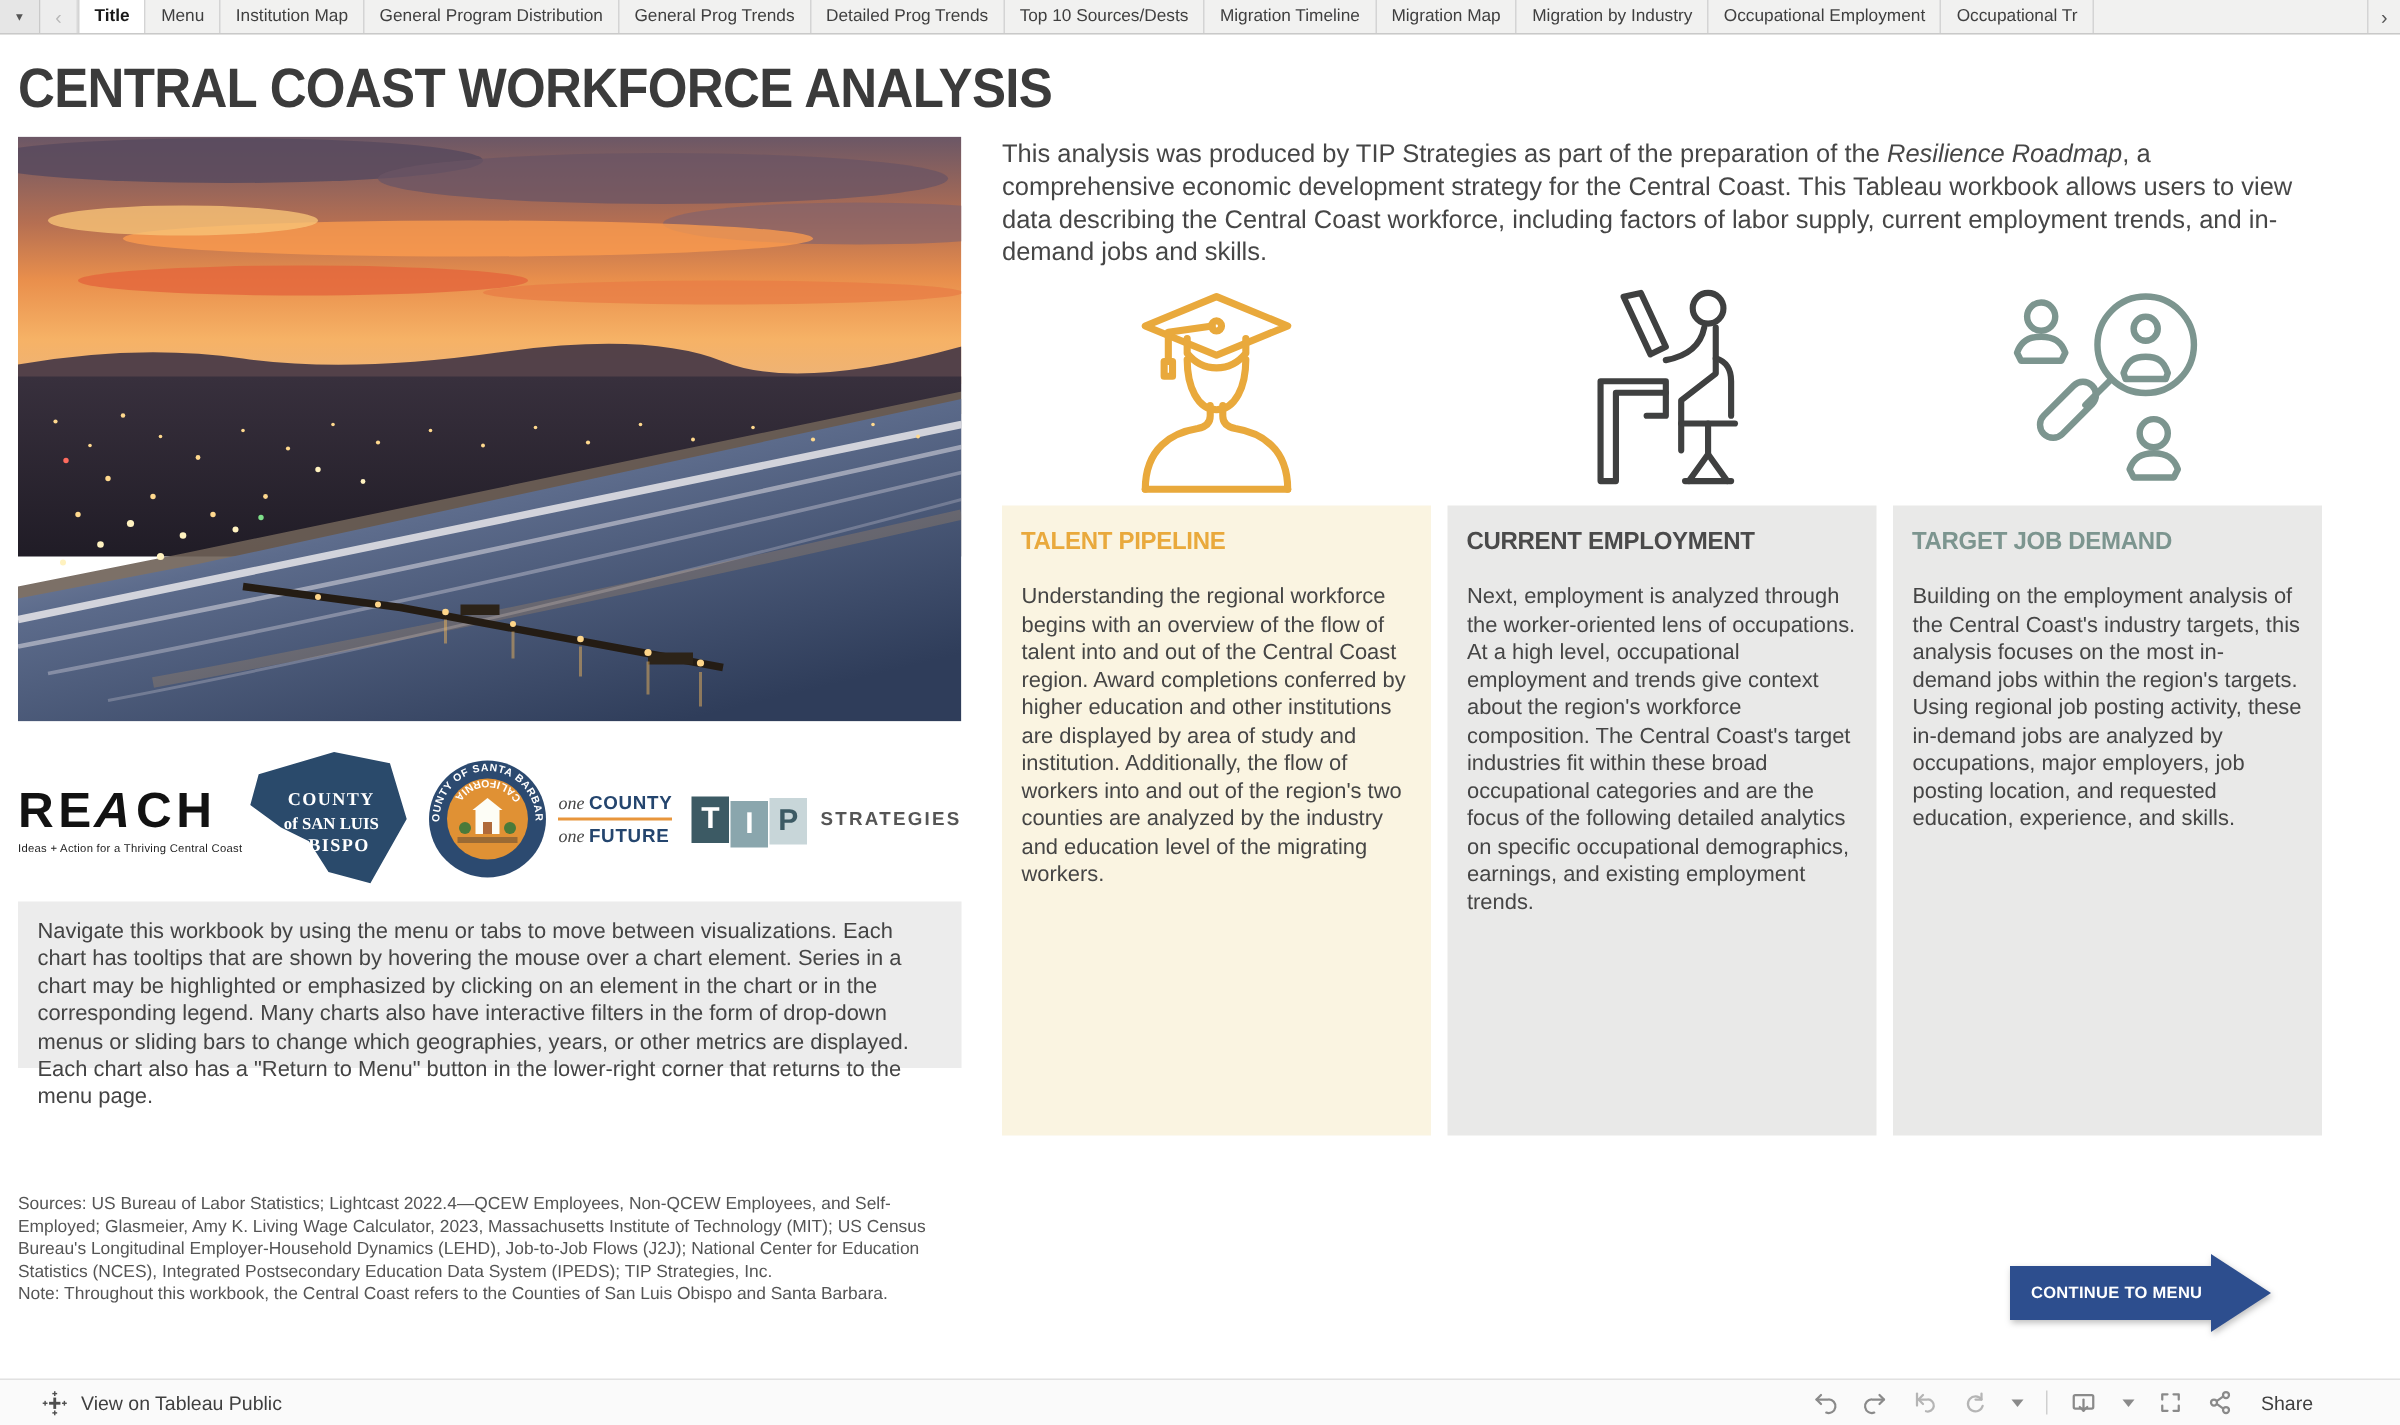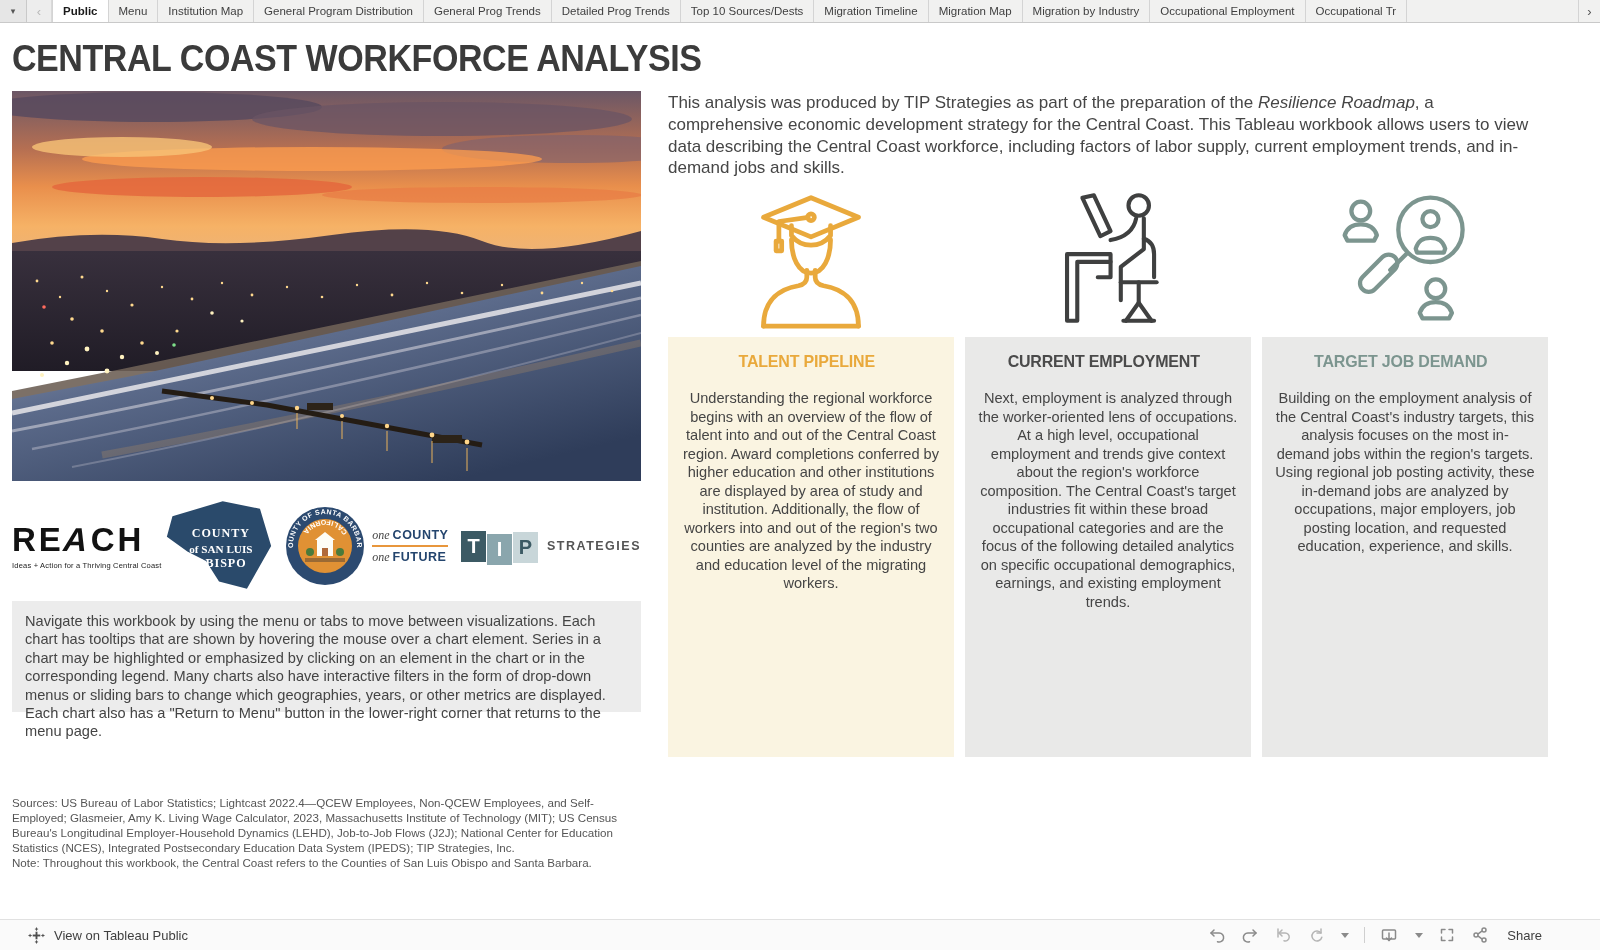--- a/index.html
+++ b/index.html
@@ -86,21 +86,21 @@
   .sources .note { margin-top:0px; }
 
   
   .intro { position:absolute; left:668px; top:92px; width:880px; font-size:17px; line-height:1.28; color:#464646; }
   .intro em { font-style:italic; }
 
   
   .cols { position:absolute; left:668px; top:176px; width:882px; display:flex; gap:11px; }
   .col { width:286px; display:flex; flex-direction:column; }
   .icon-zone { height:161px; display:flex; align-items:flex-end; justify-content:center; padding-bottom:8px; }
-  .panel { height:420px; overflow:hidden;text-align:center; }
+  .panel { height:420px; overflow:hidden; }
   .panel-cream { background:#faf4e1; }
   .panel-gray  { background:#e9e9e8; }
   .panel-h { padding:15px 13px 9px 13px; font-size:16.5px; font-weight:800; letter-spacing:-0.2px;
              transform:scaleX(0.97); transform-origin:left center; white-space:nowrap; }
   .h-gold  { color:#e9a93c; }
   .h-dark  { color:#4a4a4a; }
   .h-green { color:#7c958f; }
   .panel-b { padding:9px 13px 0 13px; font-size:14.6px; line-height:1.27; color:#454545; }
 
   
@@ -133,21 +133,21 @@
 
   <div class="tabbar">
     <div class="tab-dd">
       <span>▾</span>
     </div>
     <div class="tab-prev">
       <span>‹</span>
     </div>
     <div class="tabs-scroll">
       <div class="tab active">
-          <span>Public</span>
+          <span>Title</span>
         </div>
       <div class="tab">
           <span>Menu</span>
         </div>
       <div class="tab">
           <span>Institution Map</span>
         </div>
       <div class="tab">
           <span>General Program Distribution</span>
         </div>
@@ -404,20 +404,26 @@
           <path d="M66 88 c2 -6 6 -8 12 -8 c6 0 10 2 12 8 l-2 4 h-20 z"></path>
         </svg>
       </div>
       <div class="panel panel-gray">
         <div class="panel-h h-green">TARGET JOB DEMAND</div>
         <div class="panel-b">Building on the employment analysis of the Central Coast's industry targets, this analysis focuses on the most in-demand jobs within the region's targets. Using regional job posting activity, these in-demand jobs are analyzed by occupations, major employers, job posting location, and requested education, experience, and skills.</div>
       </div>
     </div>
   </div>
 
+  <div class="continue">
+    <div class="continue-rect">
+        <span>CONTINUE TO MENU</span>
+      </div>
+    <div class="continue-head"></div>
+  </div>
 
   <div class="bottombar">
     <div class="bb-left">
       <svg width="17" height="17" viewBox="0 0 18 18" fill="#4e4e4e">
         <rect x="8" y="5" width="2" height="8"></rect>
           <rect x="5" y="8" width="8" height="2"></rect>
         <rect x="8.5" y="0.5" width="1" height="3.4"></rect>
           <rect x="7.3" y="1.7" width="3.4" height="1"></rect>
         <rect x="8.5" y="14.1" width="1" height="3.4"></rect>
           <rect x="7.3" y="15.3" width="3.4" height="1"></rect>

